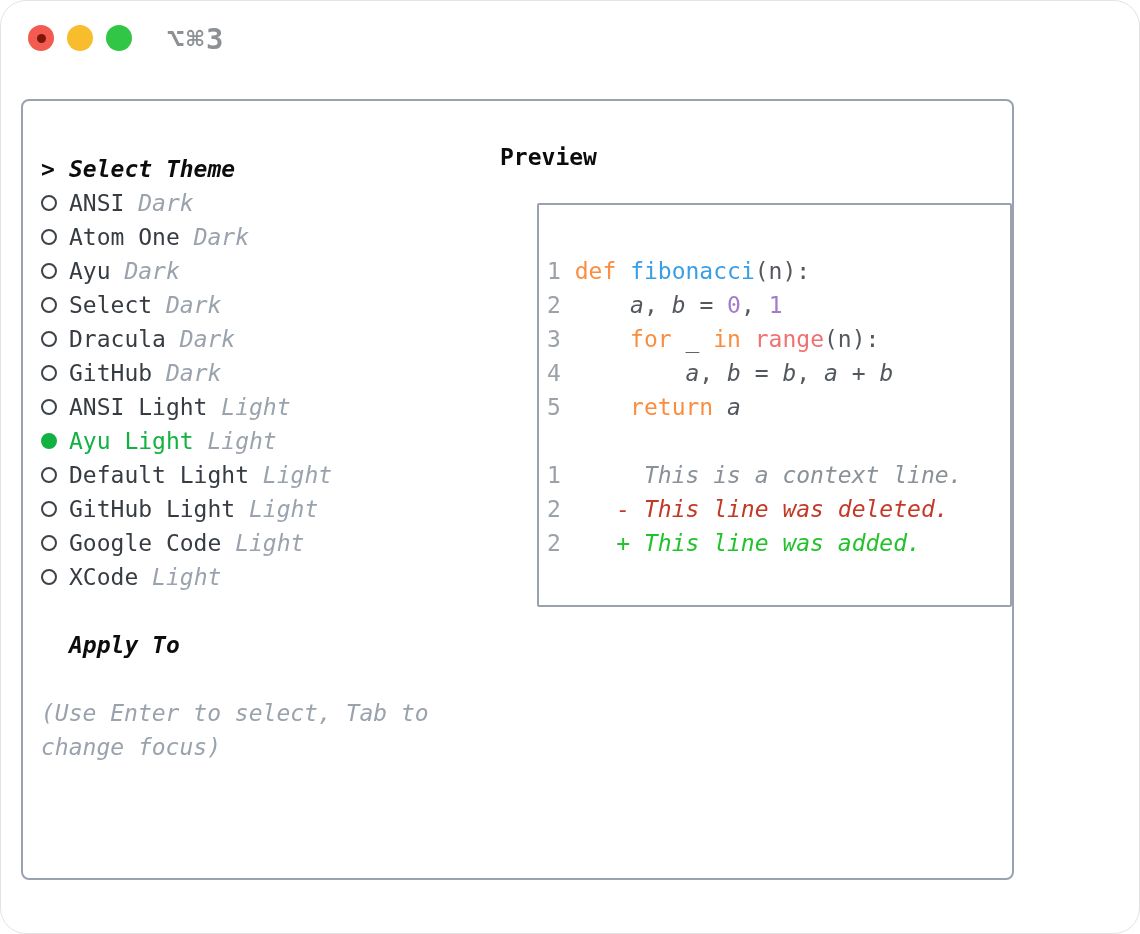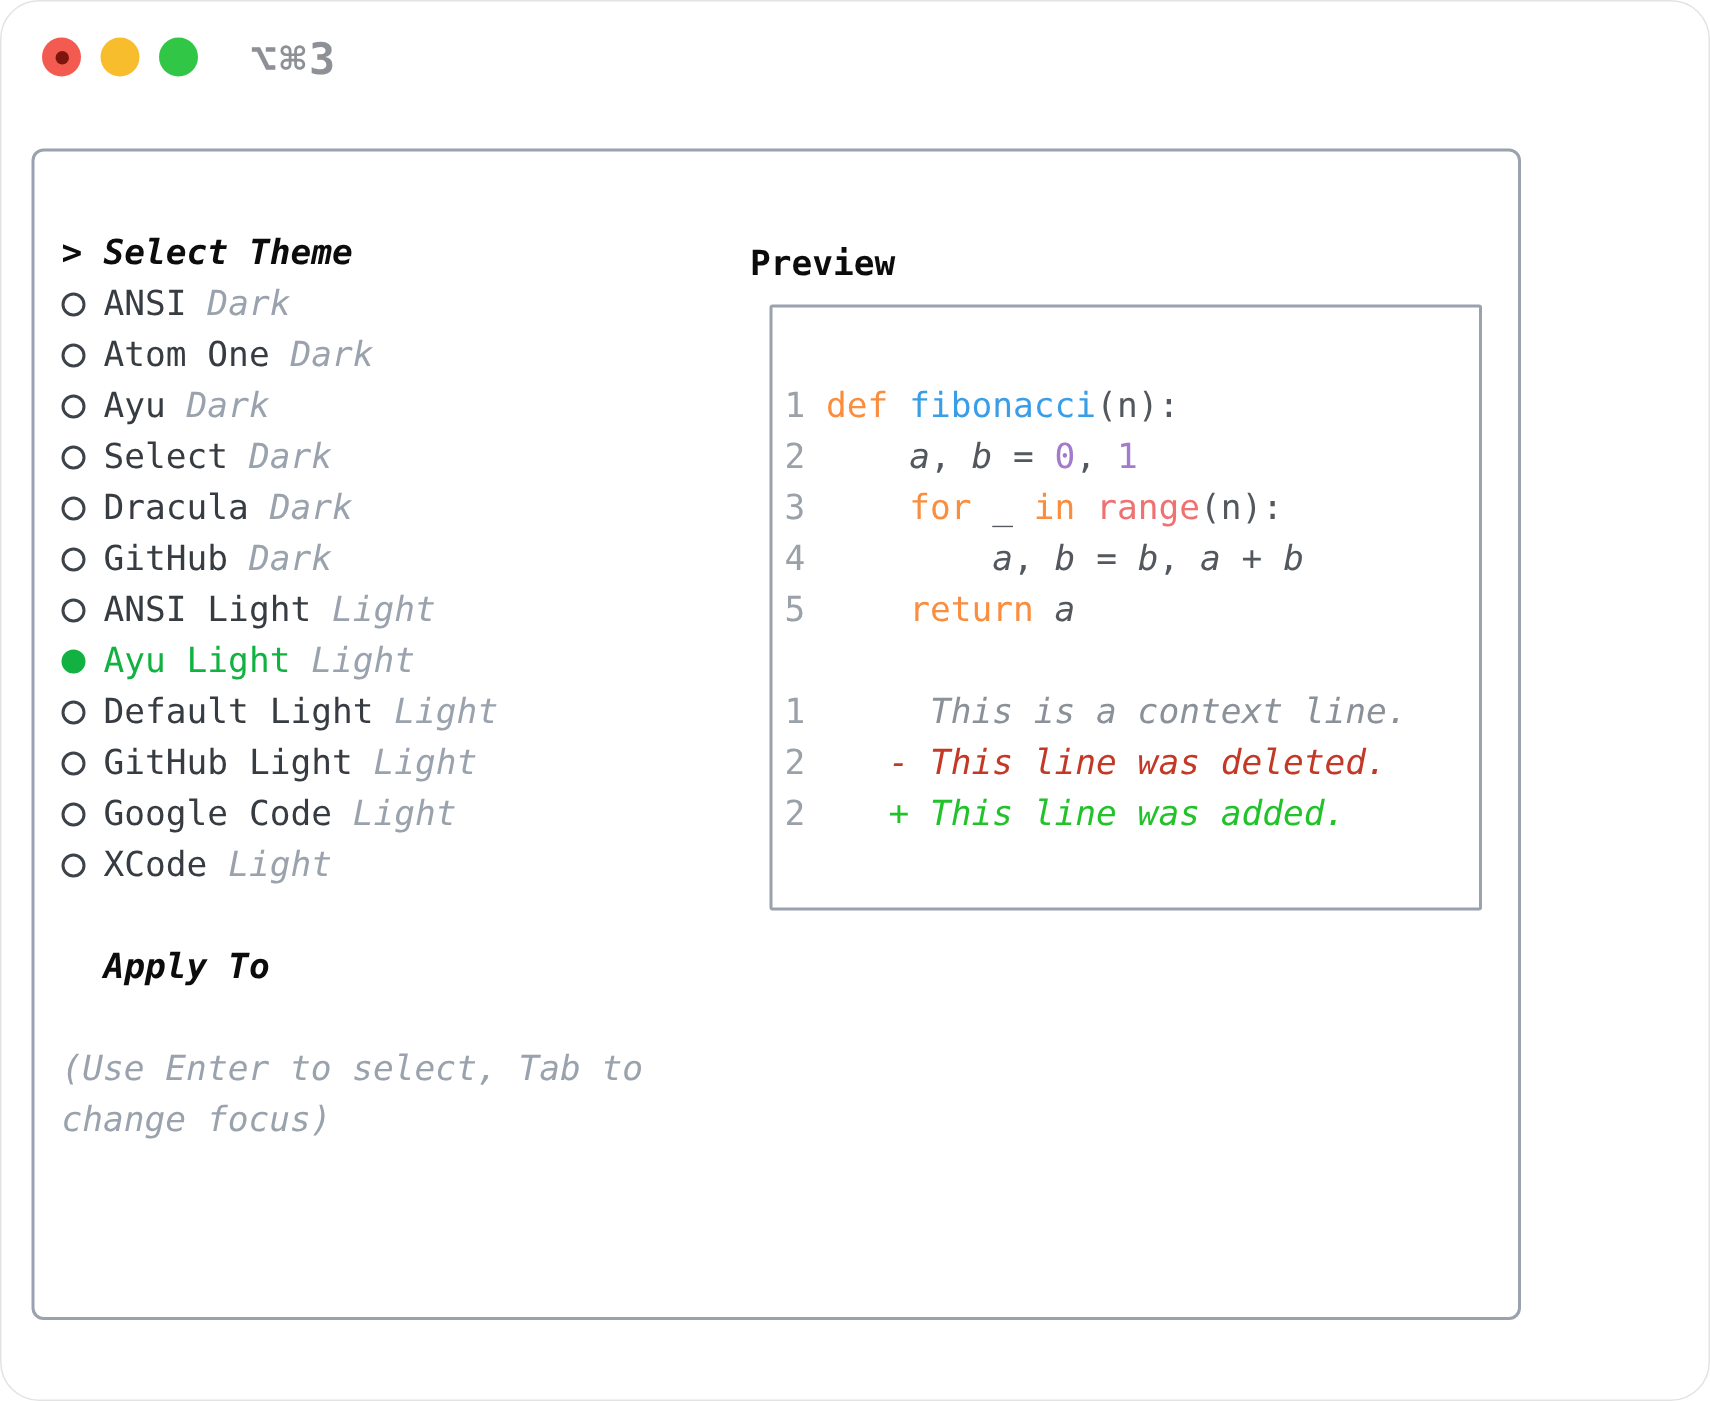--- a/index.html
+++ b/index.html
@@ -45,23 +45,23 @@
   .row{height:34px;display:flex;align-items:center;font-size:23px;white-space:pre;}
   .row .prefix{width:28px;flex:none;display:flex;align-items:center;}
   .row .prefix .caret{font-weight:bold;color:var(--c-header);}
   .radio{width:16px;height:16px;border-radius:50%;border:2.5px solid #3d434a;background:transparent;}
   .radio.filled{border-color:var(--c-green);background:var(--c-green);}
   .hdr-text{font-weight:bold;color:var(--c-header);font-style:italic;}
   .item-name{color:var(--c-item);}
   .item-name.sel{color:var(--c-green);}
   .item-tag{color:var(--c-tag);font-style:italic;}
   .hint-text{color:var(--c-hint);font-style:italic;}
-  .preview-header{position:absolute;left:477px;top:58px;height:34px;display:flex;
+  .preview-header{position:absolute;left:477px;top:39px;height:34px;display:flex;
     align-items:center;font-size:23px;font-weight:bold;color:var(--c-header);}
-  .preview-box{position:absolute;left:490px;top:102px;width:475px;height:404px;
+  .preview-box{position:absolute;left:514px;top:102px;width:475px;height:404px;
     border:2px solid var(--c-border);border-radius:2px;background:#fff;}
   .code{position:absolute;left:8px;top:49px;font-size:23px;line-height:34px;white-space:pre;}
   .cline{height:34px;}
   .lnum{color:var(--c-linenum);}
   .kw{color:var(--c-keyword);}
   .fn{color:var(--c-function);}
   .num{color:var(--c-number);}
   .bi{color:var(--c-builtin);}
   .fg{color:var(--c-fg);}
   .it{font-style:italic;}

